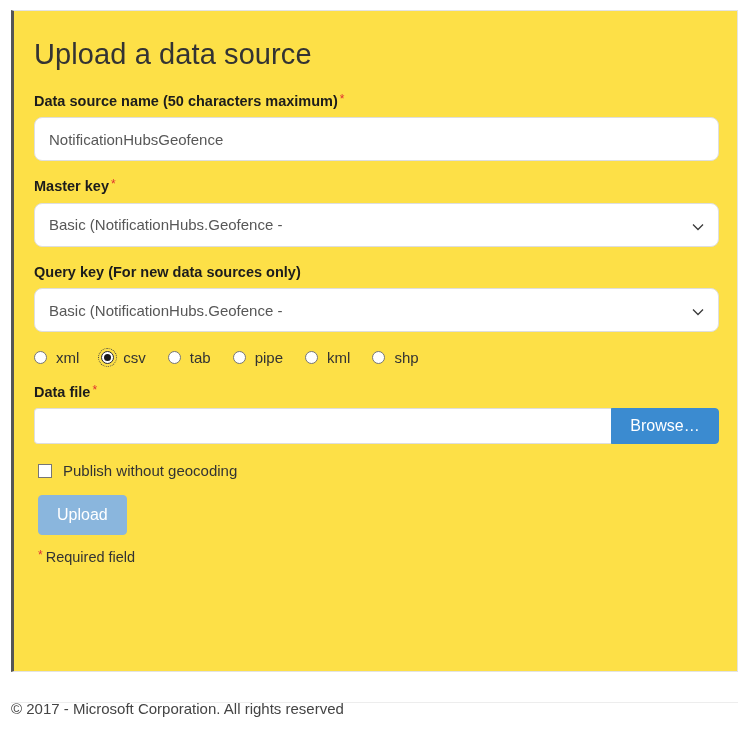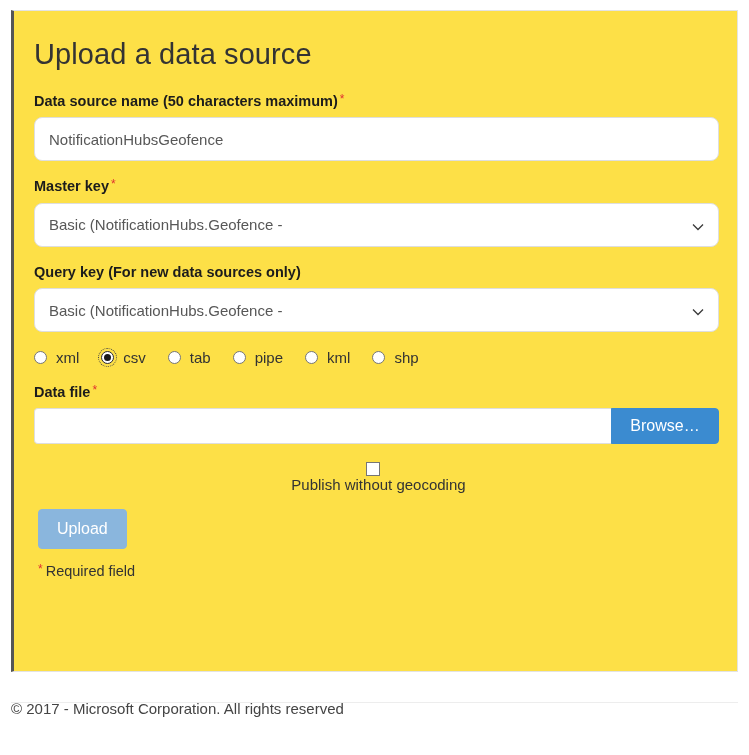--- a/index.html
+++ b/index.html
@@ -174,21 +174,20 @@
     cursor: pointer;
     box-sizing: border-box;
   }
 
   
   .check-row {
     display: flex;
     align-items: center;
     margin: 0 0 16px 4px;
     cursor: pointer;
-    flex-direction: column;
   }
   .check-mark {
     width: 14px;
     height: 14px;
     border: 1px solid #767676;
     background: #ffffff;
     box-sizing: border-box;
     margin-right: 11px;
     flex: none;
   }

